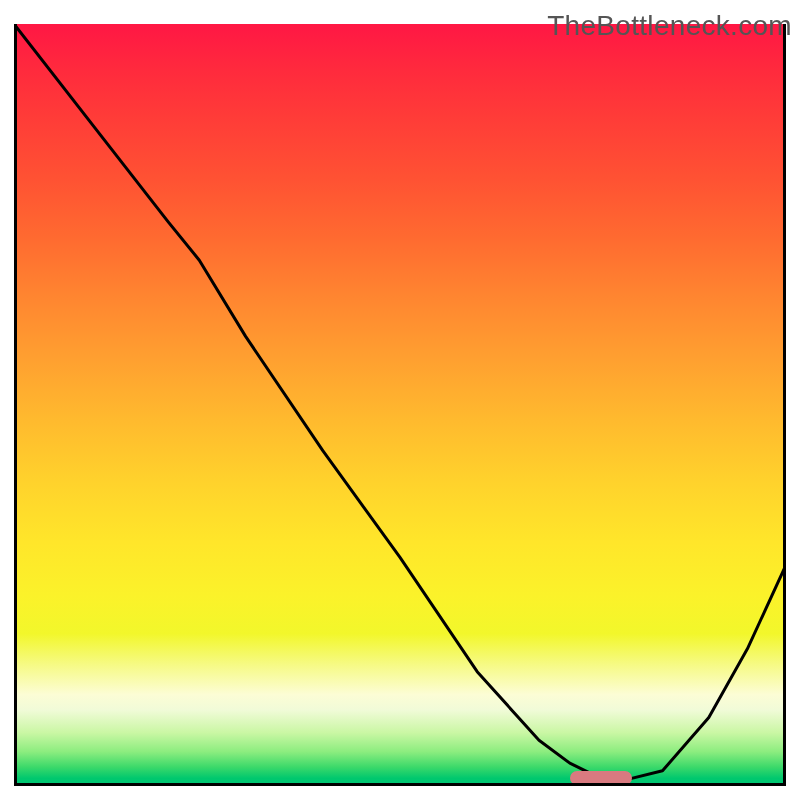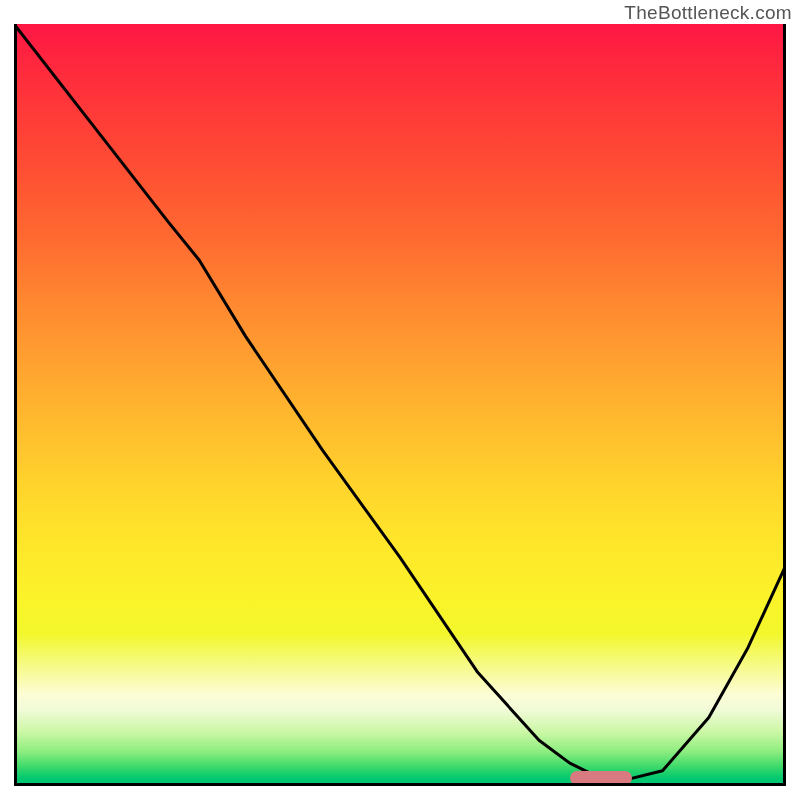--- a/index.html
+++ b/index.html
@@ -11,24 +11,24 @@
     background: #ffffff;
     font-family: Arial, Helvetica, sans-serif;
   }
   .container {
     position: relative;
     width: 800px;
     height: 800px;
   }
   .watermark {
     position: absolute;
-    top: 2px;
+    top: 10px;
     right: 8px;
     color: #555;
-    font-size: 19px;
+    font-size: 28px;
     font-weight: 500;
     letter-spacing: 0.3px;
     z-index: 5;
   }
   .chart-area {
     position: absolute;
     left: 14px;
     top: 24px;
     width: 772px;
     height: 762px;

